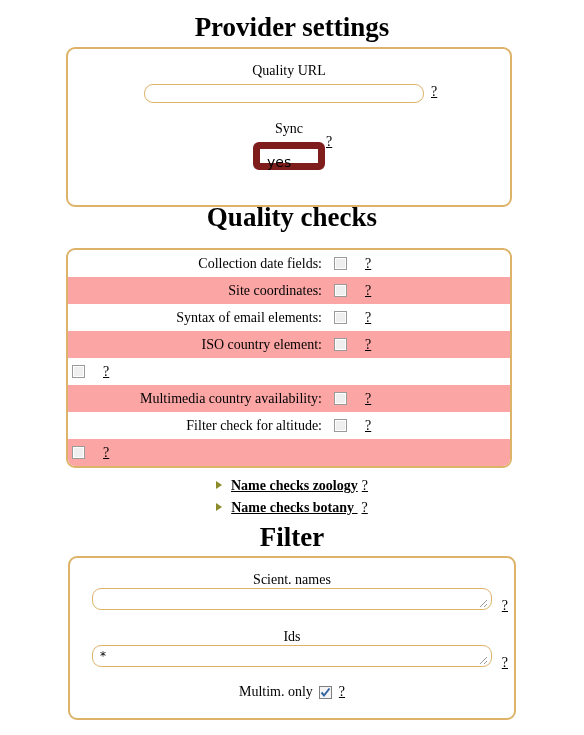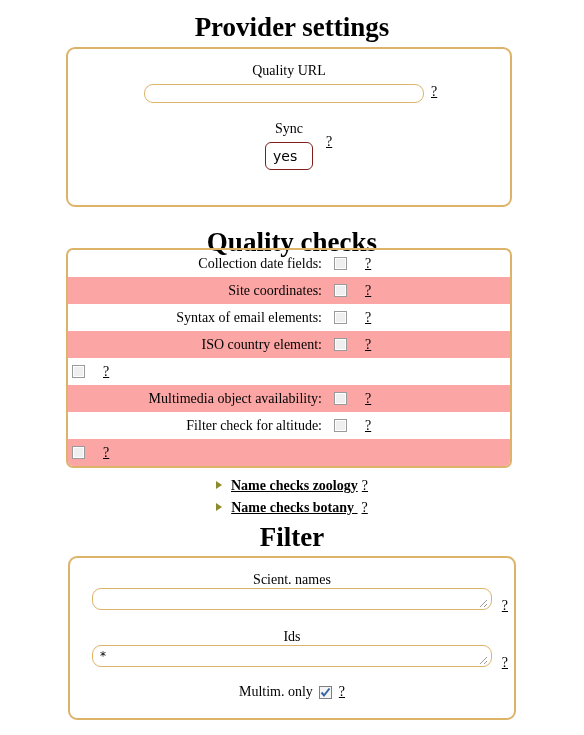--- a/index.html
+++ b/index.html
@@ -90,54 +90,53 @@
   }
 
   #sync-row {
     position: absolute;
     left: 0; right: 0;
     top: 72px;
   }
   #sync-select {
     display: block;
     margin: 5px auto 0 auto;
-    width: 48px;
+    width: 72px;
     height: 28px;
-    border: 1px solid #7f1d1d;
+    border: 7px solid #7f1d1d;
     border-radius: 6px;
     background: #ffffff;
     box-sizing: border-box;
     font-family: "DejaVu Sans", "Liberation Sans", sans-serif;
     font-size: 14px;
     line-height: 26px;
     padding-left: 7px;
     color: #000;
   }
   #sync-help {
     position: absolute;
     left: 258px;
     top: 13px;
   }
 
   
   #quality-title {
     position: absolute;
     left: 0; right: 0;
-    top: 229px;
+    top: 204px;
     text-align: center;
   }
 
   #quality-panel {
     position: absolute;
     left: 66px;
     top: 248px;
     width: 446px;
     height: 220px;
     overflow: hidden;
-    border-radius: 7px;
   }
 
   .qc-row {
     height: 27px;
     display: flex;
     align-items: center;
     position: relative;
   }
   .qc-row.striped { background: #fca5a5; }
 
@@ -317,21 +316,21 @@
       <div class="qc-row striped">
         <div class="qc-label">ISO country element:</div>
         <span class="qc-check"></span>
         <a class="help-link qc-help">?</a>
       </div>
       <div class="qc-row">
         <span class="qc-check"></span>
         <a class="help-link qc-help">?</a>
       </div>
       <div class="qc-row striped">
-        <div class="qc-label">Multimedia object availability:</div>
+        <div class="qc-label">Multimedia country availability:</div>
         <span class="qc-check"></span>
         <a class="help-link qc-help">?</a>
       </div>
       <div class="qc-row">
         <div class="qc-label">Filter check for altitude:</div>
         <span class="qc-check"></span>
         <a class="help-link qc-help">?</a>
       </div>
       <div class="qc-row striped">
         <span class="qc-check"></span>

